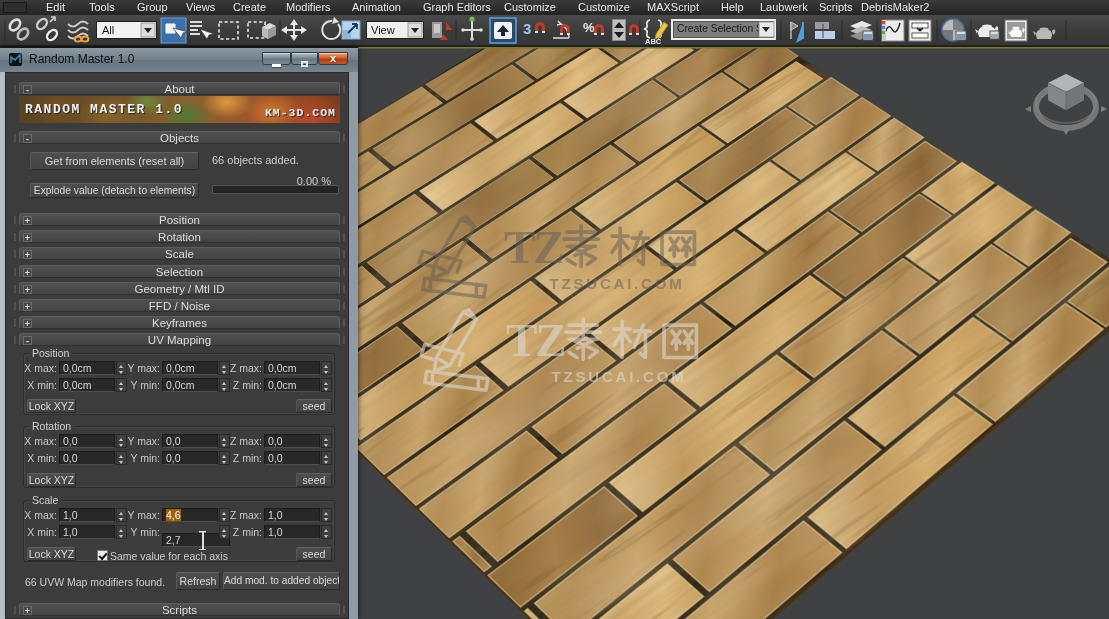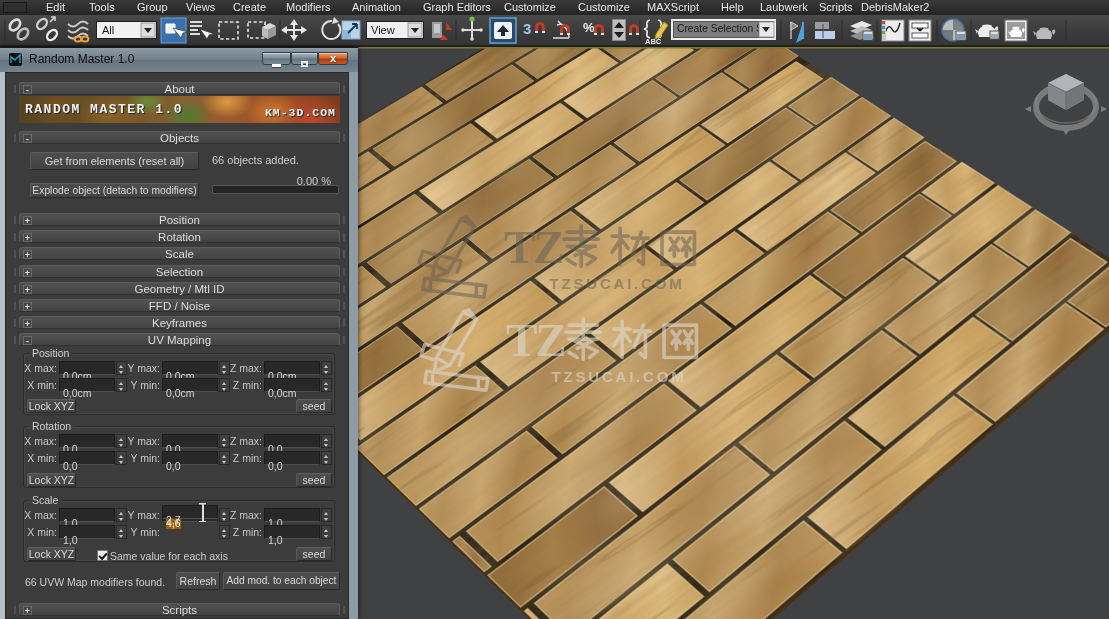--- a/index.html
+++ b/index.html
@@ -35,21 +35,21 @@
 radial-gradient(40px 25px at 38px 12px,#7a5224 0%,rgba(110,80,40,0) 70%),
 linear-gradient(98deg,#55431f,#6e5226 28%,#8a6030 52%,#a05528 76%,#7a3a1e)}
 #bt1{position:absolute;left:6px;top:6px;font-family:"Liberation Mono",monospace;font-size:13px;font-weight:bold;color:#f2f2f2;letter-spacing:1.5px;text-shadow:1px 1px 1px #222}
 #bt2{position:absolute;right:4px;top:10px;font-family:"Liberation Mono",monospace;font-size:11.5px;font-weight:bold;color:#f0f0f0;letter-spacing:1px;text-shadow:1px 1px 1px #222}
 .btn{position:absolute;background:linear-gradient(#4e4e4e,#424242);border:1px solid #292929;border-top-color:#5f5f5f;border-left-color:#585858;border-radius:2px;color:#dadada;text-align:center;white-space:nowrap;overflow:hidden}
 .txt{position:absolute;font-size:11px;color:#cecece;white-space:nowrap}
 #prog{position:absolute;left:206px;top:112px;width:127px;height:9px;background:#242424;border:1px solid #555;border-radius:2px}
 .grp{position:absolute;border:1px solid #2c2c2c;box-shadow:inset 0 0 0 1px rgba(95,95,95,0.3);border-radius:3px}
 .gt{position:absolute;font-size:10.5px;color:#d2d2d2;background:#3c3c3c;padding:0 3px}
 .lbl{position:absolute;font-size:10.5px;color:#c8c8c8;text-align:right}
-.fld{position:absolute;height:14px;background:#282828;border:1px solid #1c1c1c;border-bottom-color:#4e4e4e;color:#d6d6d6;font-size:10.5px;padding:8px 0 0 3px;line-height:13px}
+.fld{position:absolute;height:14px;background:#282828;border:1px solid #1c1c1c;border-bottom-color:#4e4e4e;color:#d6d6d6;font-size:10.5px;padding:0 0 0 3px;line-height:13px}
 .fld .sel{background:#a16207;color:#fff}
 .spin{position:absolute;width:11px;height:14px;background:#3f3f3f;border:1px solid #2a2a2a}
 .spin i{position:absolute;left:0;width:9px;height:6px}
 .su{top:0}.sd{bottom:0}
 .su::after{content:"";position:absolute;left:2px;top:1px;border:2.5px solid transparent;border-bottom:3.5px solid #c8c8c8}
 .sd::after{content:"";position:absolute;left:2px;top:3px;border:2.5px solid transparent;border-top:3.5px solid #c8c8c8}
 #cbx{position:absolute;left:91px;top:477px;width:11px;height:11px;background:#ececec;border:1px solid #777}
 #cbx::after{content:"";position:absolute;left:1px;top:2px;width:6px;height:3px;border-left:2px solid #151515;border-bottom:2px solid #151515;transform:rotate(-48deg)}
 .ibeam{position:absolute;left:36px;top:-3px;width:8px;height:19px;pointer-events:none}
 .ibeam::before{content:"";position:absolute;left:3px;top:0;width:1.5px;height:19px;background:#ddd}
@@ -460,21 +460,21 @@
 <div class="roll" style="left:13px;top:9px;width:321px"><span class="pm">-</span><span class="rt">About</span><span class="cap capl"></span><span class="cap capr"></span></div>
 <div id="banner">
 <div class="bgrad"></div>
 <span id="bt1">RANDOM MASTER 1.0</span>
           <span id="bt2">KM-3D.COM</span>
 </div>
 <div class="roll" style="left:13px;top:58px;width:321px"><span class="pm">-</span><span class="rt">Objects</span><span class="cap capl"></span><span class="cap capr"></span></div>
 <div class="btn" style="left:24px;top:79px;width:169px;height:18px;font-size:11px;line-height:16px">Get from elements (reset all)</div>
 <div class="txt" style="left:206px;top:81px">66 objects added.</div>
 <div class="txt" style="left:263px;top:102px;width:62px;text-align:right">0.00 %</div>
-<div class="btn" style="left:24px;top:110px;width:169px;height:15px;font-size:10.3px;line-height:13px">Explode object (detach to modifiers)</div>
+<div class="btn" style="left:24px;top:110px;width:169px;height:15px;font-size:10.3px;line-height:13px">Explode value (detach to elements)</div>
 <div id="prog"></div>
 <div class="roll" style="left:13px;top:140px;width:321px"><span class="pm">+</span><span class="rt">Position</span><span class="cap capl"></span><span class="cap capr"></span></div>
 <div class="roll" style="left:13px;top:157.2px;width:321px"><span class="pm">+</span><span class="rt">Rotation</span><span class="cap capl"></span><span class="cap capr"></span></div>
 <div class="roll" style="left:13px;top:174.39999999999998px;width:321px"><span class="pm">+</span><span class="rt">Scale</span><span class="cap capl"></span><span class="cap capr"></span></div>
 <div class="roll" style="left:13px;top:191.59999999999997px;width:321px"><span class="pm">+</span><span class="rt">Selection</span><span class="cap capl"></span><span class="cap capr"></span></div>
 <div class="roll" style="left:13px;top:208.79999999999995px;width:321px"><span class="pm">+</span><span class="rt">Geometry / Mtl ID</span><span class="cap capl"></span><span class="cap capr"></span></div>
 <div class="roll" style="left:13px;top:225.99999999999994px;width:321px"><span class="pm">+</span><span class="rt">FFD / Noise</span><span class="cap capl"></span><span class="cap capr"></span></div>
 <div class="roll" style="left:13px;top:243.19999999999993px;width:321px"><span class="pm">+</span><span class="rt">Keyframes</span><span class="cap capl"></span><span class="cap capr"></span></div>
 <div class="roll" style="left:13px;top:260.3999999999999px;width:321px"><span class="pm">-</span><span class="rt">UV Mapping</span><span class="cap capl"></span><span class="cap capr"></span></div>
 <div class="grp" style="left:17px;top:280px;width:312px;height:62px"></div>
@@ -577,33 +577,33 @@
           <i class="su"></i>
           <i class="sd"></i>
         </div>
 <div class="lbl" style="left:17px;top:453px;width:34px">X min:</div>
 <div class="fld" style="left:53px;top:452px;width:56px">1,0</div>
         <div class="spin" style="left:110px;top:452px">
           <i class="su"></i>
           <i class="sd"></i>
         </div>
 <div class="lbl" style="left:119px;top:453px;width:35px">Y min:</div>
-<div class="fld" style="left:156px;top:432px;width:56px">2,7<span class="ibeam"></span></div>
+<div class="fld" style="left:156px;top:460px;width:68px">2,7<span class="ibeam"></span></div>
         <div class="spin" style="left:213px;top:452px">
           <i class="su"></i>
           <i class="sd"></i>
         </div>
 <div class="lbl" style="left:222px;top:453px;width:34px">Z min:</div>
 <div class="fld" style="left:258px;top:452px;width:56px">1,0</div>
         <div class="spin" style="left:315px;top:452px">
           <i class="su"></i>
           <i class="sd"></i>
         </div>
 <div class="btn" style="left:21px;top:474px;width:49px;height:14px;font-size:10.5px;line-height:12px">Lock XYZ</div>
 <div id="cbx"></div>
         <div class="txt" style="left:104px;top:477px;font-size:10.5px">Same value for each axis</div>
 <div class="btn" style="left:290px;top:474px;width:36px;height:14px;font-size:10.5px;line-height:12px">seed</div>
 <div class="txt" style="left:19px;top:503px;font-size:10.5px">66 UVW Map modifiers found.</div>
 <div class="btn" style="left:170px;top:499px;width:44px;height:18px;font-size:10.5px;line-height:16px">Refresh</div>
-<div class="btn" style="left:217px;top:499px;width:117px;height:18px;font-size:10.2px;line-height:16px">Add mod. to each object</div>
+<div class="btn" style="left:217px;top:499px;width:117px;height:18px;font-size:10.2px;line-height:16px">Add mod. to added object</div>
 <div class="roll" style="left:13px;top:530px;width:321px"><span class="pm">+</span><span class="rt">Scripts</span><span class="cap capl"></span><span class="cap capr"></span></div>
 </div>
     </div>
 </div>
 </body></html>

